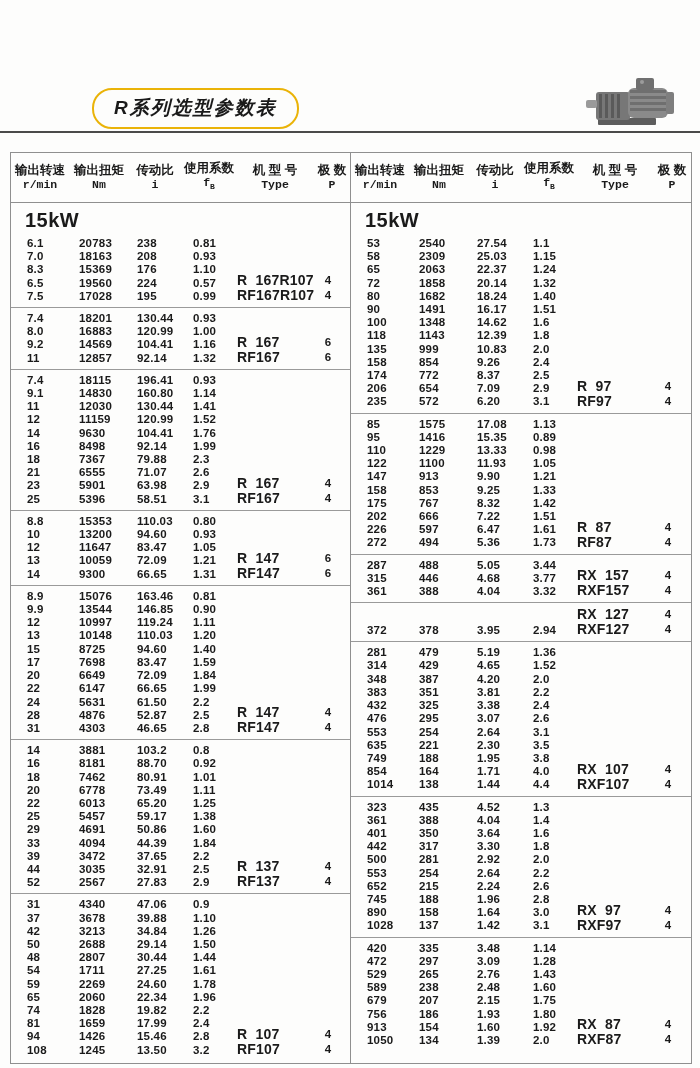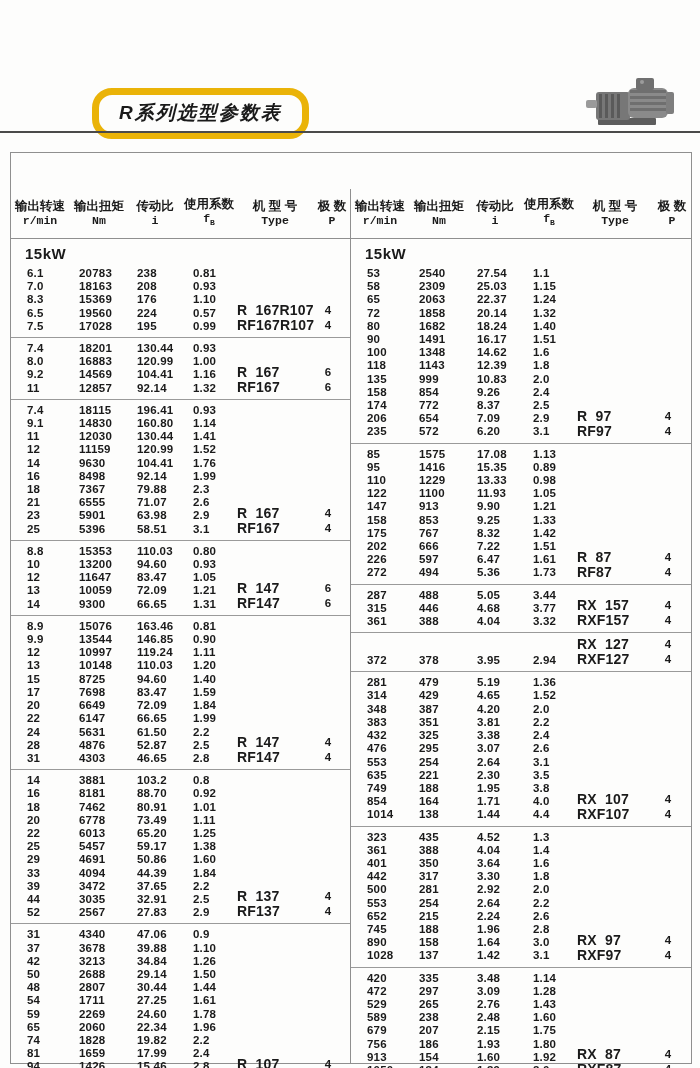--- a/index.html
+++ b/index.html
@@ -4,46 +4,46 @@
 <style>
   html,body{margin:0;padding:0;background:#e8e8e8;}
   .page{
     position:relative;width:700px;height:1068px;margin:0 auto;
     background:#fdfdfc;overflow:hidden;
     font-family:"Liberation Sans","DejaVu Sans",sans-serif;color:#1a1a1a;
   }
   
   .title-badge{
     position:absolute;left:92px;top:88px;
-    border:7px solid #eab308;border-radius:20px;
+    border:2px solid #eab308;border-radius:20px;
     padding:5px 20px 6px 20px;
     font-size:19px;font-weight:bold;font-style:italic;letter-spacing:2px;
     background:#fdfdfc;
   }
   
   .top-rule{position:absolute;left:0;top:131px;width:700px;height:2px;background:#4a4a4a;}
   
   .motor-img{position:absolute;right:14px;top:72px;width:102px;height:64px;}
   
   .sel-table{
     position:absolute;left:10px;top:152px;width:680px;height:910px;
     border:1px solid #8f8f8f;display:flex;background:#fdfdfc;
   }
-  .panel{width:340px;box-sizing:border-box;margin-top:36px;}
+  .panel{width:340px;box-sizing:border-box;}
   .panel-left{border-right:1px solid #8f8f8f;}
   .panel-header{
     height:50px;border-bottom:1px solid #8f8f8f;
     display:grid;grid-template-columns:58px 60px 52px 56px 76px 38px;
     align-items:center;box-sizing:border-box;
   }
   .hcell{text-align:center;font-weight:bold;}
   .hcell .zh{font-size:12.5px;line-height:15px;white-space:nowrap;}
   .hcell .en{font-size:11.5px;line-height:14px;font-family:Liberation Mono, monospace;}
   .hcell sub{font-size:8px;}
-  .kw{font-size:15px;font-weight:bold;padding:6px 0 1px 14px;letter-spacing:0.5px;}
+  .kw{font-size:20px;font-weight:bold;padding:6px 0 1px 14px;letter-spacing:0.5px;}
   .group{display:flex;align-items:flex-end;padding:4px 0;}
   .group + .group{border-top:1px solid #9a9a9a;}
   .rows{width:226px;padding-left:16px;box-sizing:border-box;}
   .row{display:grid;grid-template-columns:52px 58px 56px 44px;}
   .cell{
     font-size:11.5px;font-weight:bold;line-height:13.2px;
     white-space:nowrap;letter-spacing:0.2px;
   }
   .typeblock{flex:1;}
   .type-line{display:flex;align-items:center;}

